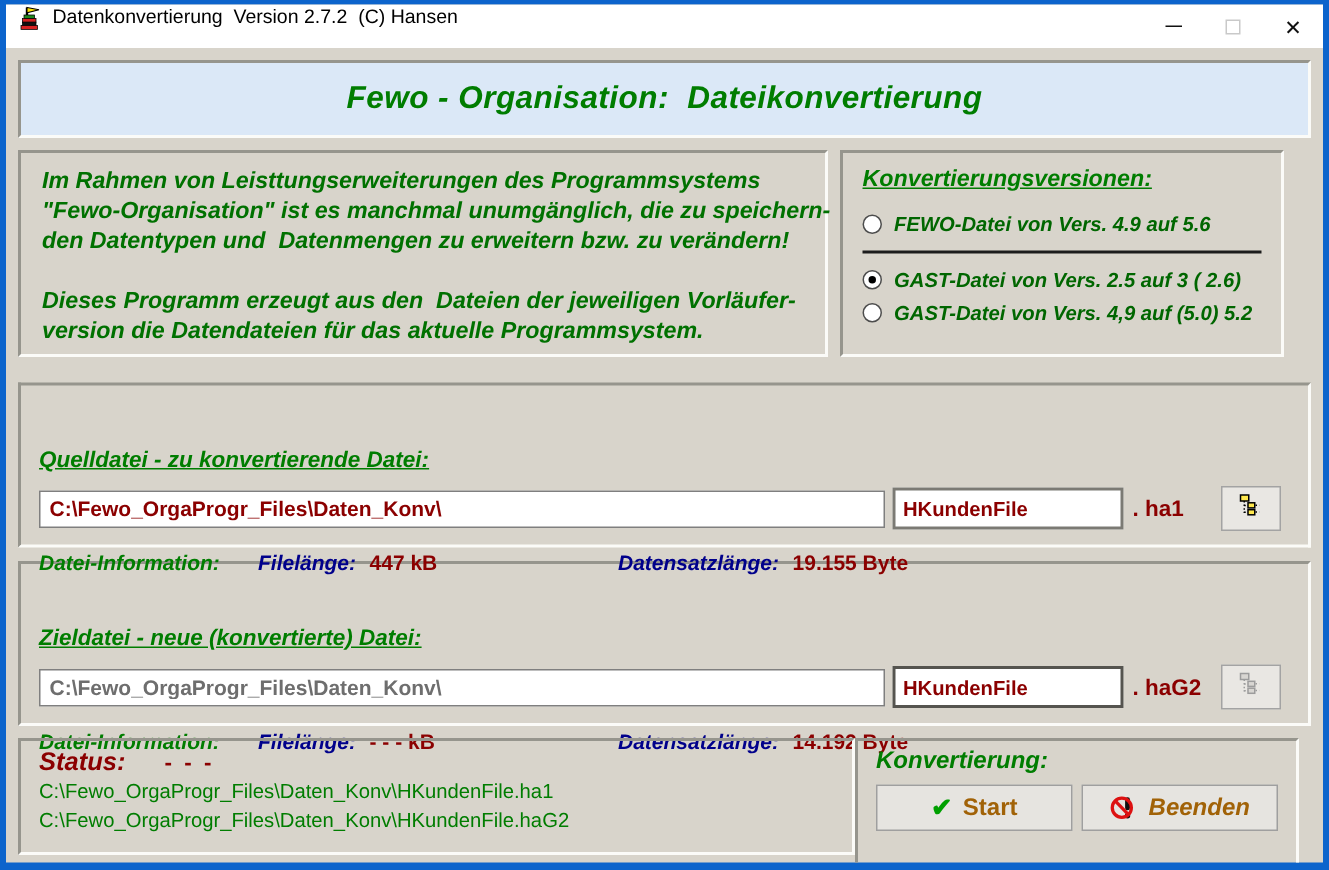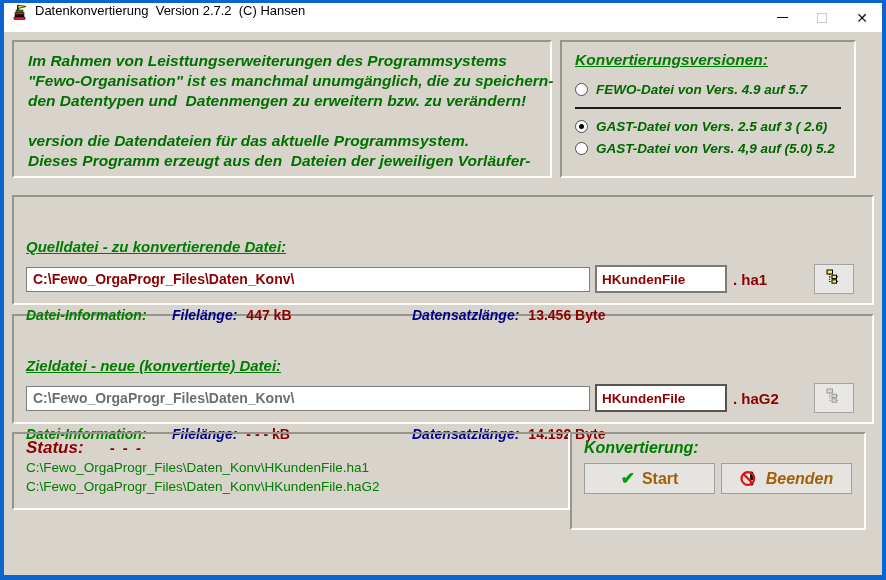--- a/index.html
+++ b/index.html
@@ -84,21 +84,21 @@
   .input-row { display: flex; align-items: center; margin-top: 9px; }
   .path-input {
     width: 564px; height: 25px;
     border: 1px solid #7f7f7f; background: #fff;
     font-family: "Liberation Sans", sans-serif;
     font-size: 14px; font-weight: bold; padding: 0 6px; outline: none;
   }
   .path-input.src { color: #8b0000; }
   .path-input.tgt { color: #6e6e6e; }
   .file-input {
-    width: 132px; height: 26px; margin-left: 5px;
+    width: 154px; height: 26px; margin-left: 5px;
     border: 2px solid #7b7a74; background: #fff;
     font-family: "Liberation Sans", sans-serif;
     font-size: 13.5px; font-weight: bold; color: #8b0000;
     padding: 12px 5px; outline: none;
   }
   .file-input.tgt { border-color: #55544f; }
   .ext-label { font-size: 15px; font-weight: bold; color: #8b0000; margin-left: 6px; }
   .browse-btn {
     margin-left: auto; margin-right: 6px;
     width: 40px; height: 30px;
@@ -159,36 +159,39 @@
           <span class="max-glyph"></span>
         </div>
       <div class="win-btn">
           <span class="close-glyph">✕</span>
         </div>
     </div>
   </div>
 
   <div class="client">
 
+    <div class="panel header-panel">
+      <span class="header-title pre">Fewo - Organisation:  Dateikonvertierung</span>
+    </div>
 
     <div class="row2">
       <div class="panel intro-panel">
         <div class="intro-line pre">Im Rahmen von Leisttungserweiterungen des Programmsystems</div>
         <div class="intro-line pre">"Fewo-Organisation" ist es manchmal unumgänglich, die zu speichern-</div>
         <div class="intro-line pre">den Datentypen und  Datenmengen zu erweitern bzw. zu verändern!</div>
         <div class="intro-line pre"></div>
+        <div class="intro-line pre">Dieses Programm erzeugt aus den  Dateien der jeweiligen Vorläufer-</div>
         <div class="intro-line pre">version die Datendateien für das aktuelle Programmsystem.</div>
-        <div class="intro-line pre">Dieses Programm erzeugt aus den  Dateien der jeweiligen Vorläufer-</div>
       </div>
 
       <div class="panel versions-panel">
         <div class="versions-heading">Konvertierungsversionen:</div>
         <div class="radio-row">
           <span class="radio"></span>
-          <span class="radio-label">FEWO-Datei von Vers. 4.9 auf 5.7</span>
+          <span class="radio-label">FEWO-Datei von Vers. 4.9 auf 5.6</span>
         </div>
         <hr class="radio-sep">
         <div class="radio-row">
           <span class="radio on"></span>
           <span class="radio-label">GAST-Datei von Vers. 2.5 auf 3 ( 2.6)</span>
         </div>
         <div class="radio-row">
           <span class="radio"></span>
           <span class="radio-label">GAST-Datei von Vers. 4,9 auf (5.0) 5.2</span>
         </div>
@@ -217,21 +220,21 @@
         </div>
       </div>
       <div class="info-row">
         <span class="lbl-green">Datei-Information:</span>
         <span class="grp-filelen">
           <span class="lbl-navy">Filelänge:</span>
           <span class="val-red pre">447 kB</span>
         </span>
         <span class="grp-reclen">
           <span class="lbl-navy">Datensatzlänge:</span>
-          <span class="val-red">13.456 Byte</span>
+          <span class="val-red">19.155 Byte</span>
         </span>
       </div>
     </div>
 
     <div class="panel file-panel target">
       <div class="section-heading">Zieldatei - neue (konvertierte) Datei:</div>
       <div class="input-row">
         <input class="path-input tgt" value="C:\Fewo_OrgaProgr_Files\Daten_Konv\" style="">
         <input class="file-input tgt" value="HKundenFile" style="">
         <span class="ext-label pre">. haG2</span>

